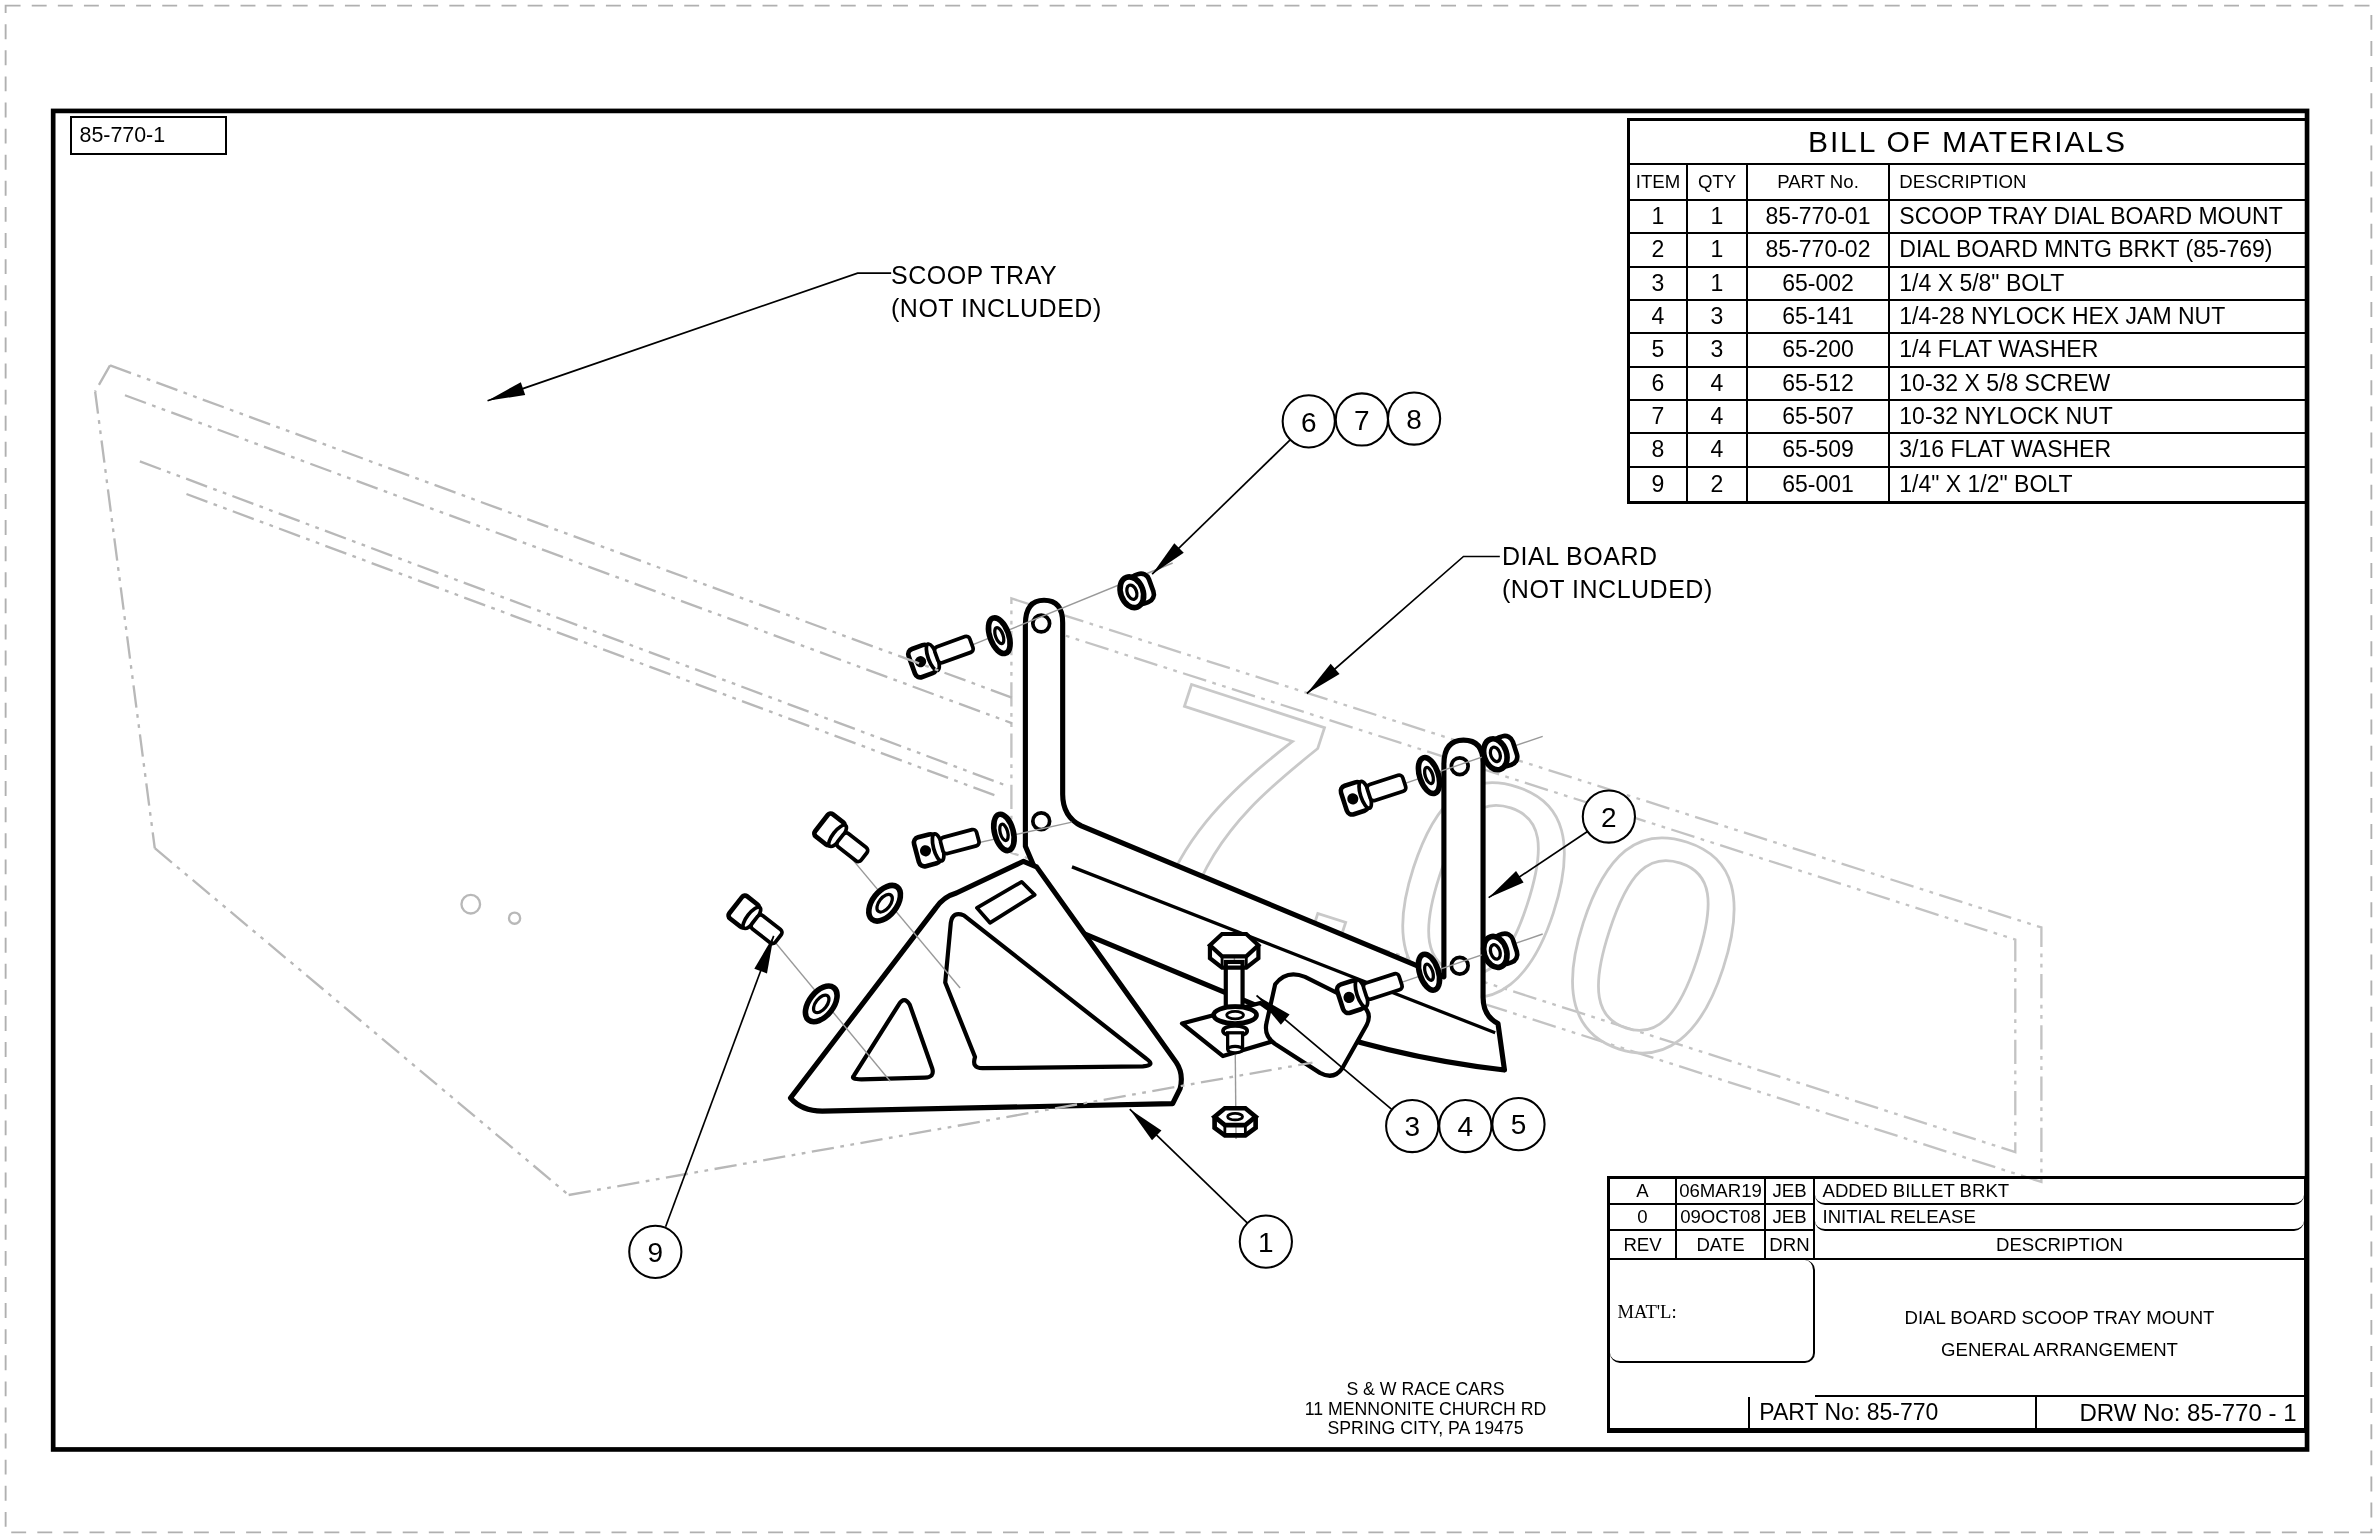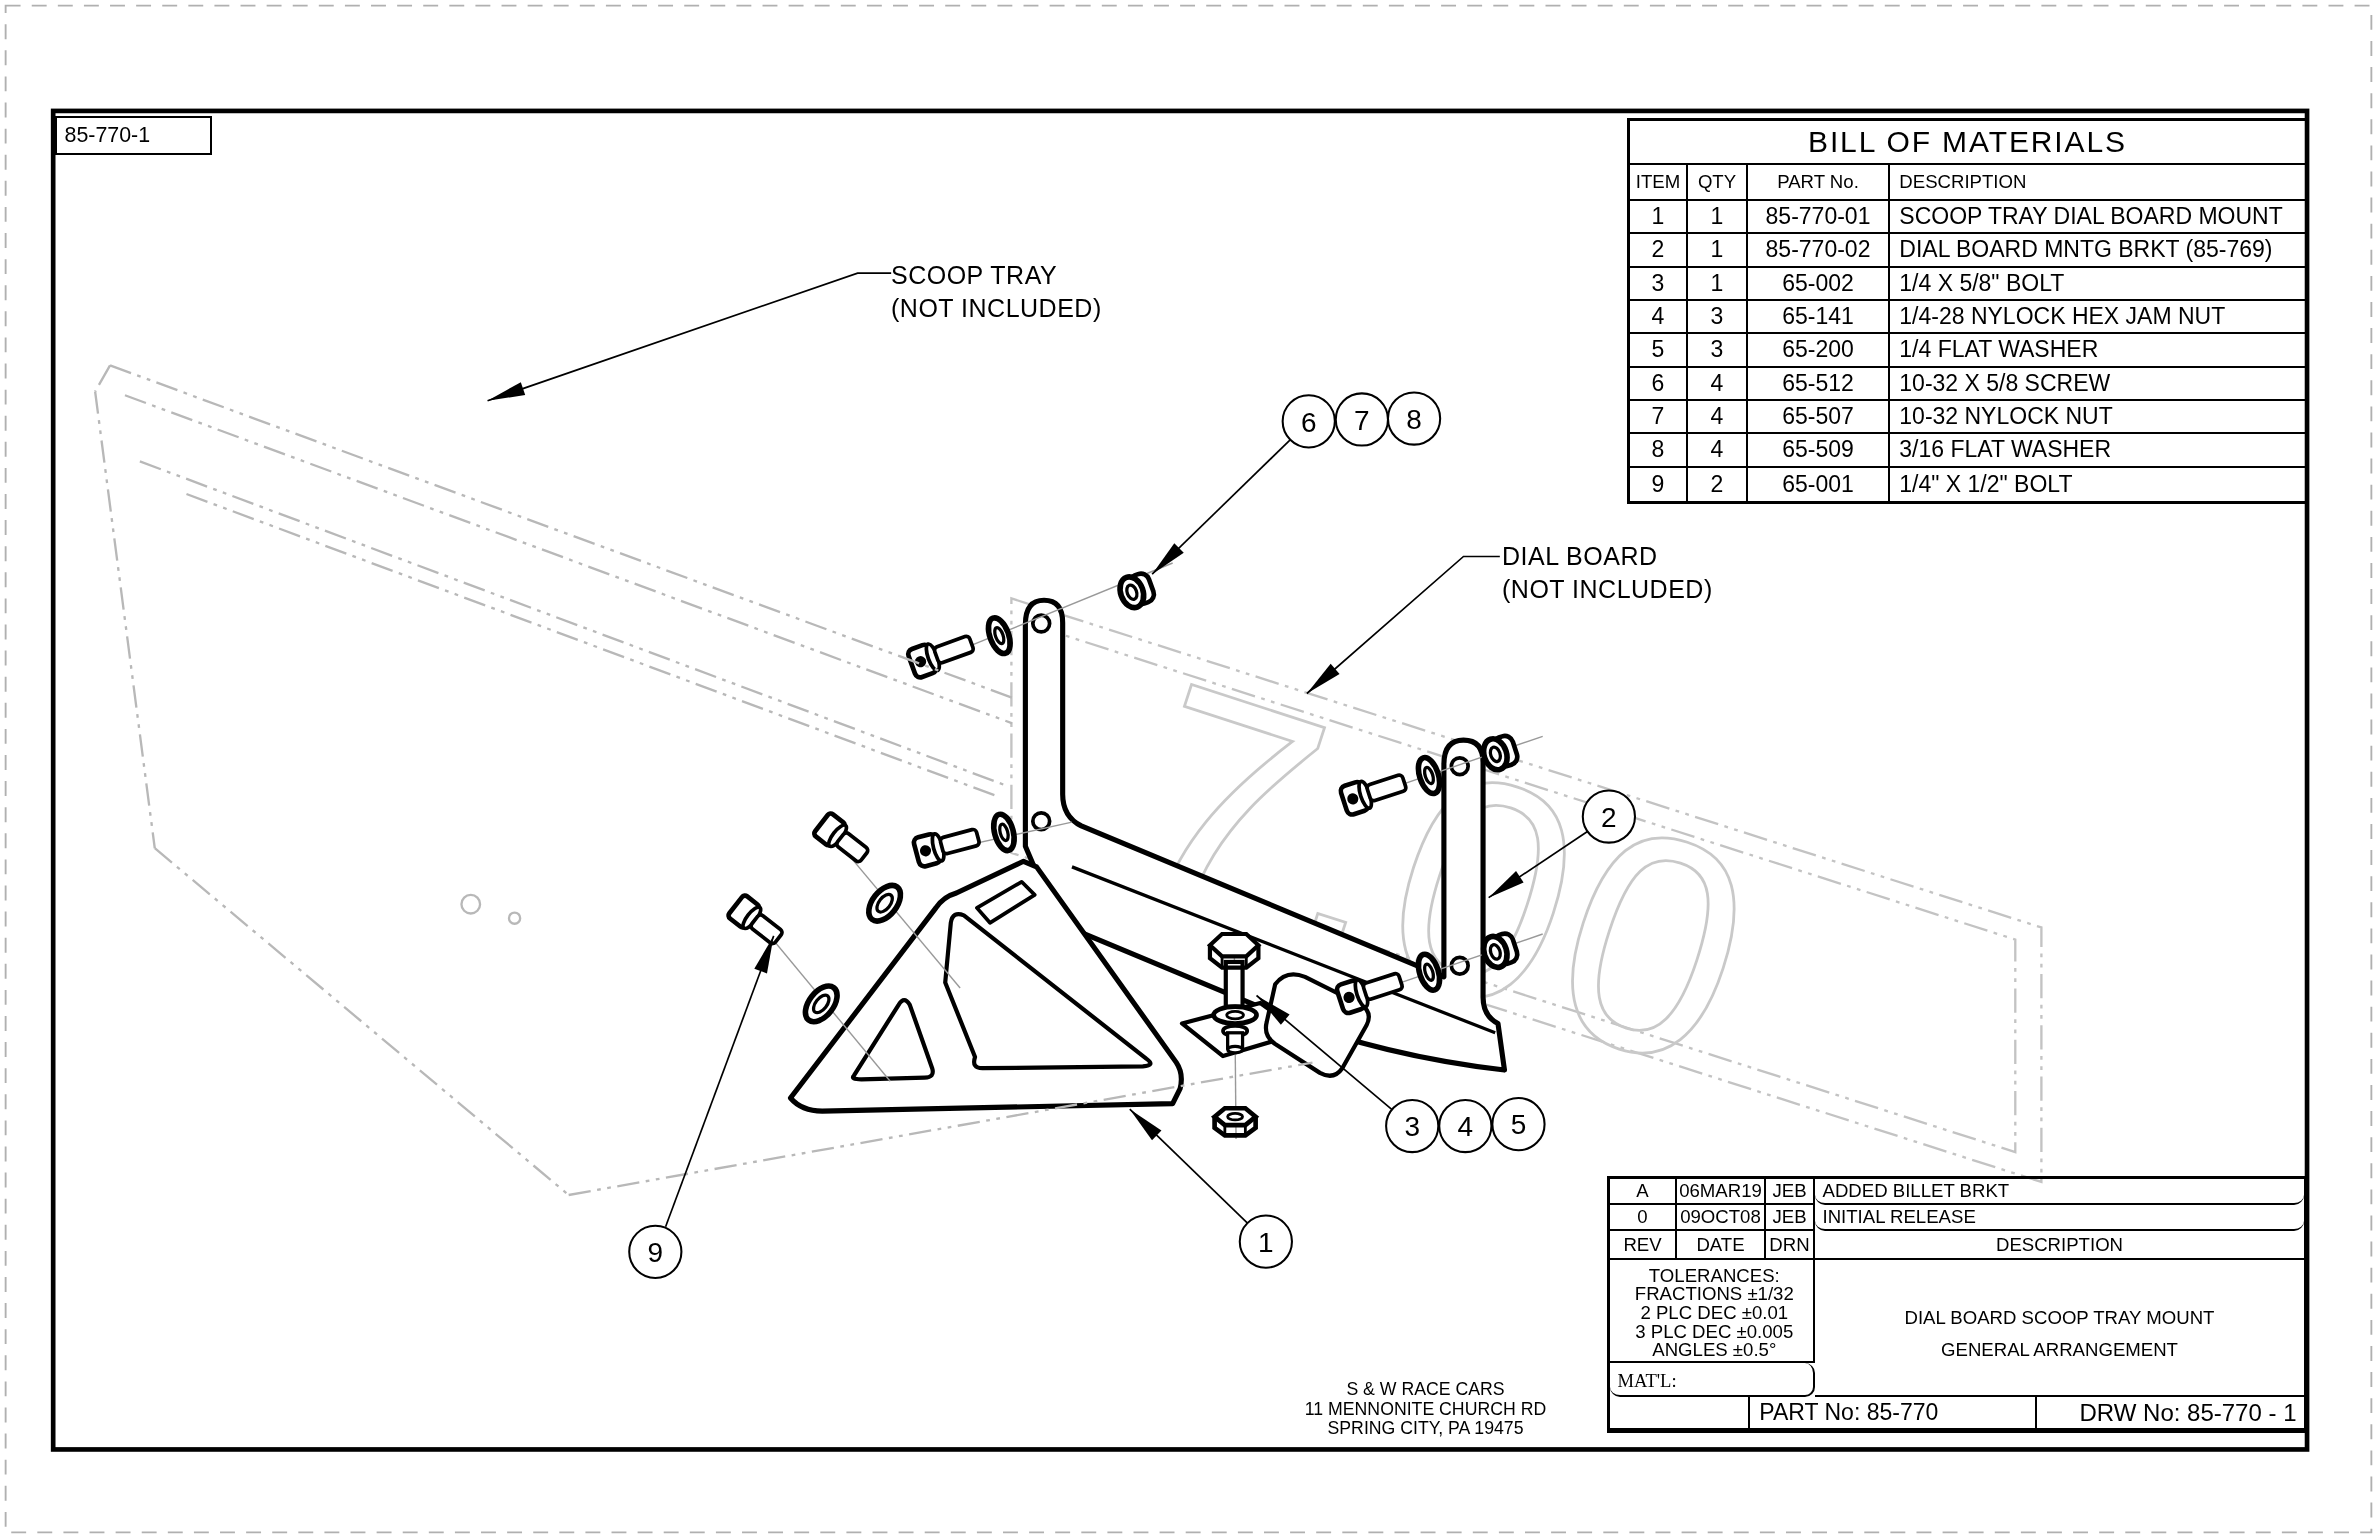--- a/index.html
+++ b/index.html
@@ -1,21 +1,21 @@
 <!DOCTYPE html>
 <html style="font-size:15px"><head>
 <meta charset="utf-8">
 <style>
   html,body{margin:0;padding:0;background:#e8e8e8;}
   .sheet{position:relative;width:2377px;height:1538px;background:#ffffff;
          font-family:"Liberation Sans",sans-serif;color:#000;overflow:hidden;}
   .sheet svg{position:absolute;left:0;top:0;}
   .abs{position:absolute;box-sizing:border-box;}
   
-  #corner-ref{left:55px;top:116px;width:157px;height:39px;border:2.8px solid #000;
+  #corner-ref{left:70px;top:116px;width:157px;height:39px;border:2.8px solid #000;
               font-size:21.4px;line-height:35px;padding-left:7.5px;}
   
   .callout-label{font-size:25px;line-height:33px;letter-spacing:0.5px;white-space:nowrap;}
   #scoop-label{left:891px;top:259px;}
   #dial-label{left:1502px;top:540px;}
   
   #bom{left:1627px;top:118px;width:681px;height:386px;border:3.7px solid #000;
        display:grid;grid-template-columns:58px 60px 142px 1fr;
        grid-template-rows:44px 36px repeat(9,1fr);}
   #bom .c{border-right:2.8px solid #000;border-bottom:2.8px solid #000;
@@ -346,27 +346,20 @@
   <div class="c">0</div>
   <div class="c">09OCT08</div>
   <div class="c">JEB</div>
   <div class="c last left">INITIAL RELEASE</div>
 
   <div class="c">REV</div>
   <div class="c">DATE</div>
   <div class="c">DRN</div>
   <div class="c last">DESCRIPTION</div>
 
-  <div class="c" id="tol">
-    <span>TOLERANCES:</span>
-    <span>FRACTIONS ±1/32</span>
-    <span>2 PLC DEC ±0.01</span>
-    <span>3 PLC DEC ±0.005</span>
-    <span>ANGLES ±0.5°</span>
-  </div>
   <div class="c last" id="title-cell">
     <span>DIAL BOARD SCOOP TRAY MOUNT</span>
     <span>GENERAL ARRANGEMENT</span>
   </div>
   <div class="c left" id="matl">MAT'L:</div>
   <div class="c last" id="tbot">
     <div class="b1"></div>
     <div class="b2">PART No: 85-770</div>
     <div class="b3">DRW No: 85-770 - 1</div>
   </div>

